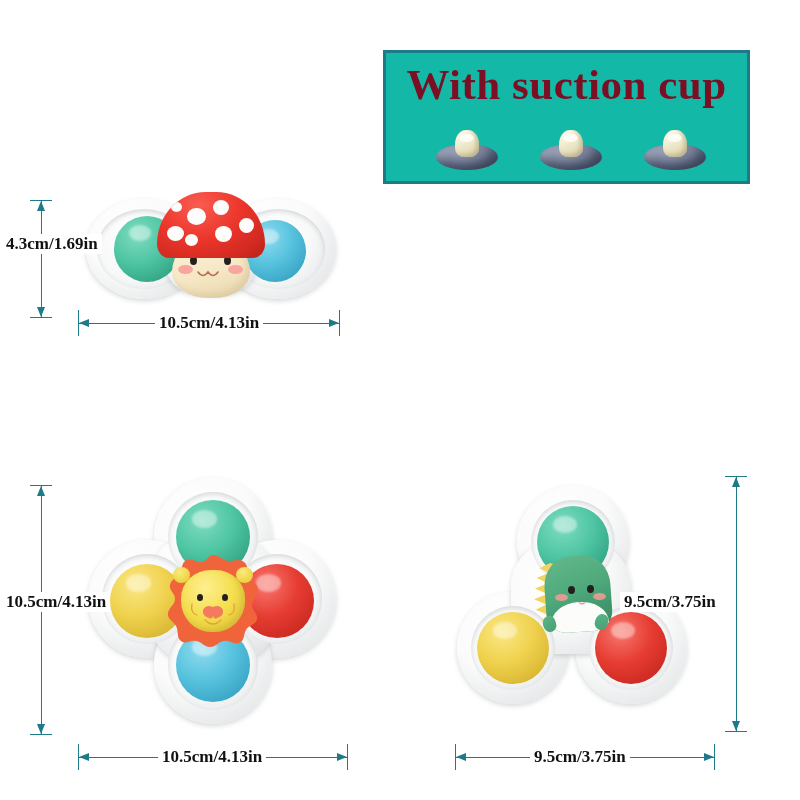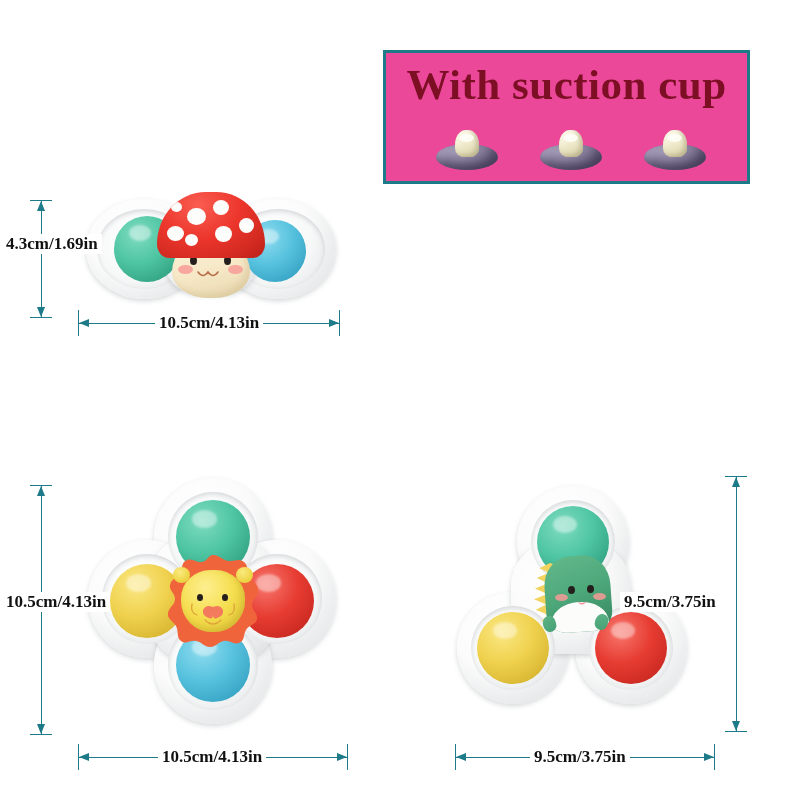--- a/index.html
+++ b/index.html
@@ -19,21 +19,21 @@
     left: 0; top: 0;
     width: 800px; height: 800px;
   }
 
   
   .suction-box {
     position: absolute;
     left: 383px; top: 50px;
     width: 367px; height: 134px;
     border: 3px solid #1d7a88;
-    background: #ec4899;
+    background: #14b8a6;
     box-sizing: border-box;
   }
   .suction-title {
     position: absolute;
     left: 0; top: 6px;
     width: 100%;
     text-align: center;
     font-family: "Liberation Serif", "DejaVu Serif", serif;
     font-weight: bold;
     font-size: 43px;

